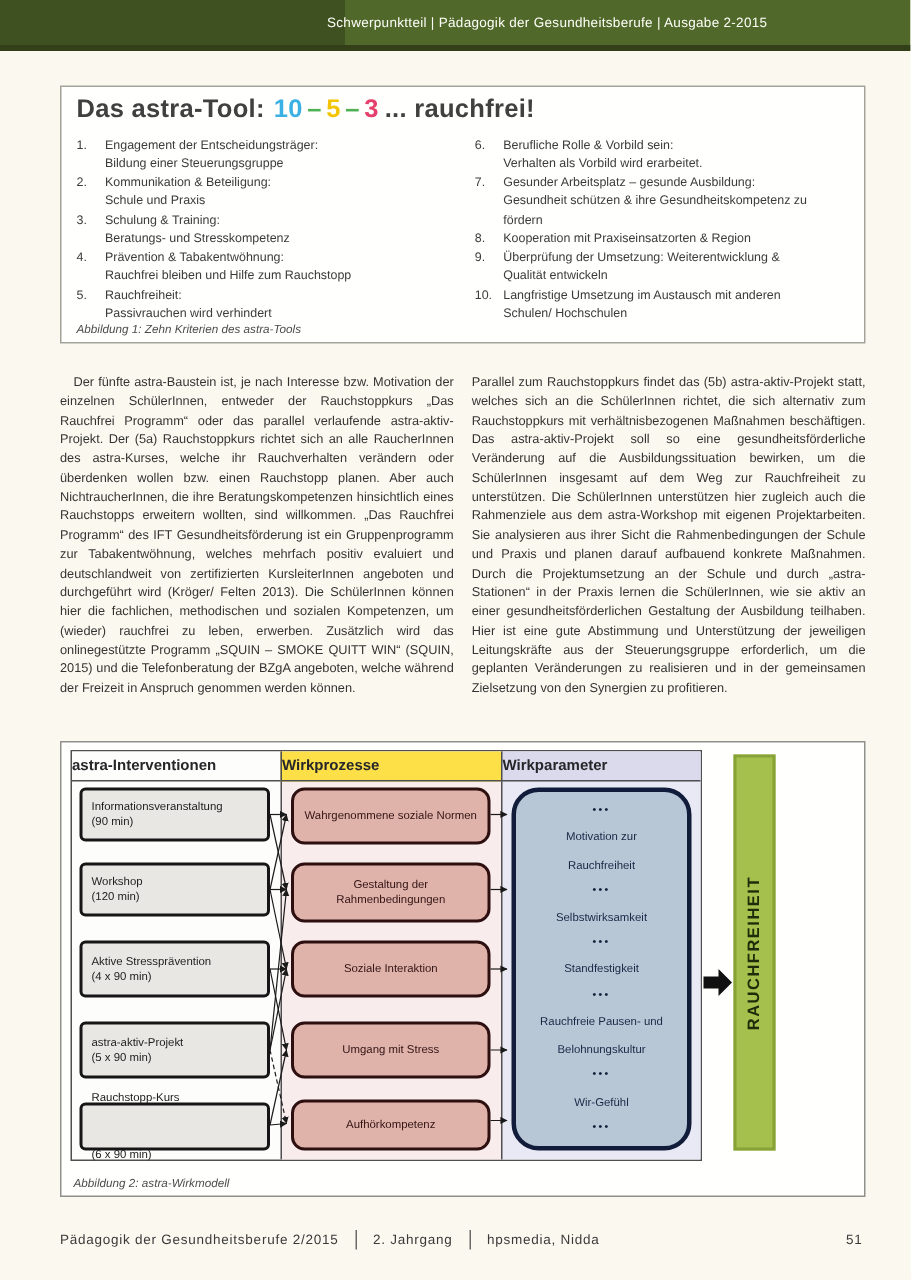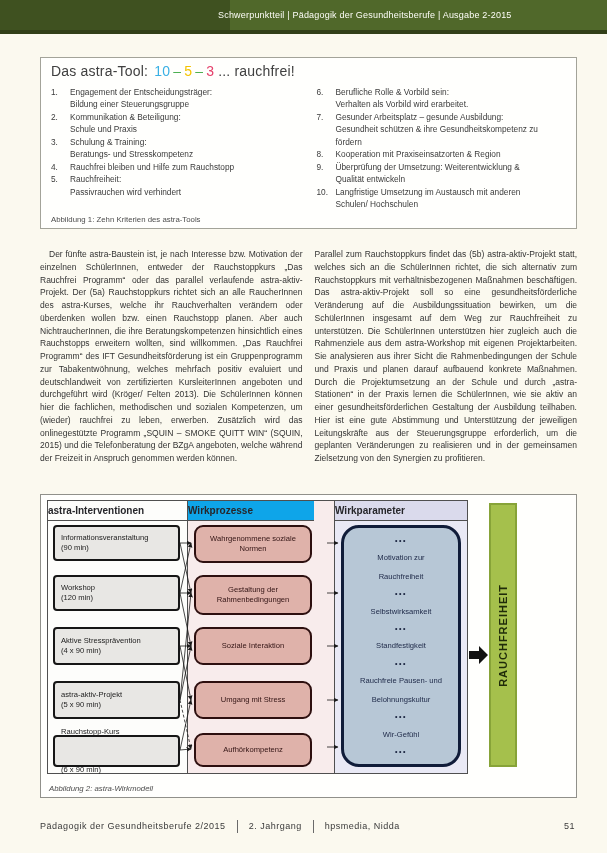--- a/index.html
+++ b/index.html
@@ -11,60 +11,60 @@
   }
   
   .topbar { position:absolute; left:0; top:0; width:607px; height:30px;
     background:#50682a; border-bottom:4px solid #323f18; }
   .topbar-dark { position:absolute; left:0; top:0; width:230px; height:30px; background:#3f5120; }
   .topbar-text { position:absolute; left:218px; top:0; height:30px; line-height:30px;
     color:#fefef8; font-size:9px; letter-spacing:0.2px; white-space:nowrap; }
   
   .criteria-box { position:absolute; left:40px; top:57px; width:537px; height:172px;
     background:#fffffd; border:1px solid #a3a399; box-sizing:border-box; padding:5px 10px 4px; }
-  .crit-title { font-size:14px; font-weight:normal; color:#404040; letter-spacing:0.2px; }
+  .crit-title { font-size:17px; font-weight:bold; color:#404040; letter-spacing:0.2px; }
   .crit-title span { display:inline-block; }
   .t-num10 { color:#3ab0e4; margin-left:6px; }
   .t-dash  { color:#4db052; margin:0 3px; }
   .t-num5  { color:#f5c400; }
   .t-num3  { color:#e5406b; }
   .t-suffix{ color:#404040; margin-left:4px; }
   .crit-cols { display:flex; gap:16px; margin-top:7px; }
   .crit-col { flex:1; }
   .crit-item { display:flex; font-size:8.3px; line-height:1.5; color:#3b3b3b; }
   .crit-num { width:19px; flex:none; }
   .crit-text { flex:1; }
   .crit-text span { display:block; }
   .crit-caption { position:absolute; left:10px; bottom:4px; font-size:7.8px;
-    color:#4c4c4c; }
+    font-style:italic; color:#4c4c4c; }
   
   .article { position:absolute; left:40px; top:248px; width:537px; display:flex; gap:12px; }
   .article p { flex:1; margin:0; font-size:8.5px; line-height:1.5; text-align:justify;
     color:#333333; }
   .indent-first { text-indent:9px; }
   
   .figure { position:absolute; left:40px; top:494px; width:537px; height:304px;
     background:#fffffd; border:1px solid #90908a; box-sizing:border-box; }
   .figure-body { position:absolute; left:0; top:0; width:535px; height:282px; }
   .chart-frame { position:absolute; left:6px; top:5px; width:419px; height:272px;
     border:1px solid #4f4f4f; background:#fdfdfb; }
   .colbg { position:absolute; top:0; bottom:0; }
   .colbg-2 { left:139px; width:147px; background:#f8ecec; border-left:1px solid #4f4f4f; box-sizing:border-box; }
   .colbg-3 { left:286px; width:133px; background:#e9e9f5; border-left:1px solid #4f4f4f; box-sizing:border-box; }
   .hdr { position:absolute; top:0; height:20px; line-height:20px; 
     font-size:10px; font-weight:bold; color:#26262a; border-bottom:1px solid #4f4f4f; box-sizing:border-box; }
   .hdr-1 { left:0; width:139px; background:#fdfdfb; }
-  .hdr-2 { left:139px; width:127px; background:#0ea5e9; border-left:1px solid #4f4f4f; }
+  .hdr-2 { left:139px; width:147px; background:#fde047; border-left:1px solid #4f4f4f; }
   .hdr-3 { left:286px; width:133px; background:#dadaec; border-left:1px solid #4f4f4f; }
   .ibox { position:absolute; left:5px; width:127px; box-sizing:border-box;
     background:#e8e7e4; border:2px solid #161616; border-radius:4px;
     font-size:7.6px; line-height:1.35; color:#1c1c1c; padding:4px 6px;
     display:flex; flex-direction:column; justify-content:center; }
   .ibox span { display:block; }
-  .pbox { position:absolute; left:146px; width:118px; box-sizing:border-box;
+  .pbox { position:absolute; left:146px; width:133px; box-sizing:border-box;
     background:#dfb2aa; border:2px solid #2d0f0f; border-radius:9px;
     font-size:7.6px; line-height:1.35; color:#321414; text-align:center;
     display:flex; align-items:center; justify-content:center; padding:2px 6px; }
   .parambox { position:absolute; left:293px; top:24px; width:120px; height:242px; box-sizing:border-box;
     background:#b7c7d6; border:3px solid #101c39; border-radius:18px;
     display:flex; flex-direction:column; justify-content:space-around;
     font-size:7.6px; color:#1c2746; text-align:center; padding:4px 0; }
   .parambox .dots { font-size:7px; font-weight:bold; letter-spacing:1.5px; color:#16203c; }
   .outcome-bar { position:absolute; left:448px; top:8px; width:28px; height:264px;
     background:#a5c04c; border:2px solid #87a338; box-sizing:border-box;
@@ -113,20 +113,21 @@
         <div class="crit-item">
           <span class="crit-num">3.</span>
           <span class="crit-text">
               <span>Schulung &amp; Training:</span>
               <span>Beratungs- und Stresskompetenz</span>
             </span>
         </div>
         <div class="crit-item">
           <span class="crit-num">4.</span>
           <span class="crit-text">
+              <span>Prävention &amp; Tabakentwöhnung:</span>
               <span>Rauchfrei bleiben und Hilfe zum Rauchstopp</span>
             </span>
         </div>
         <div class="crit-item">
           <span class="crit-num">5.</span>
           <span class="crit-text">
               <span>Rauchfreiheit:</span>
               <span>Passivrauchen wird verhindert</span>
             </span>
         </div>

